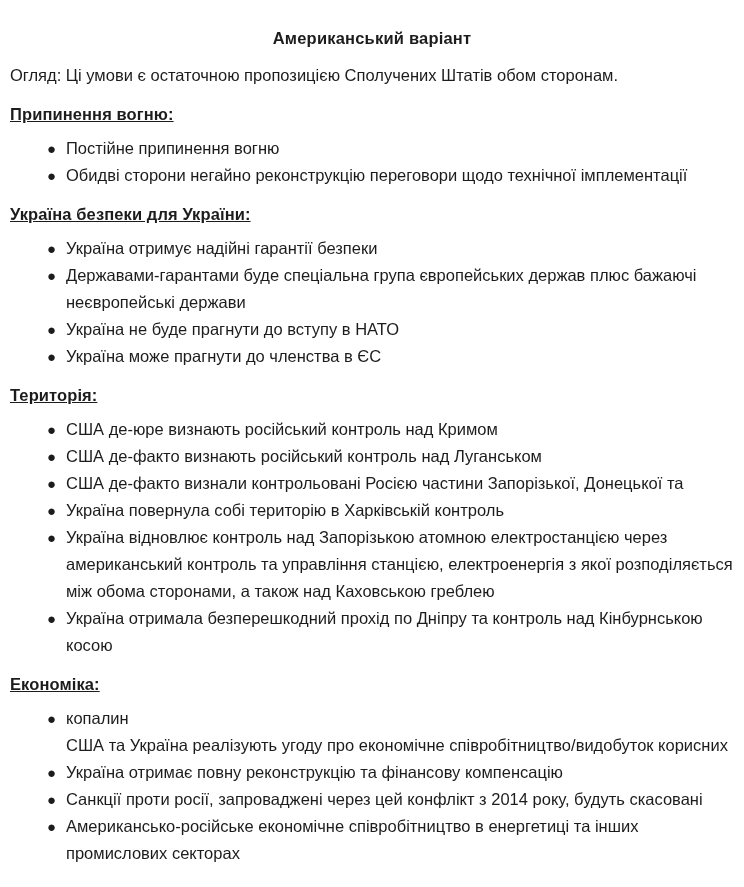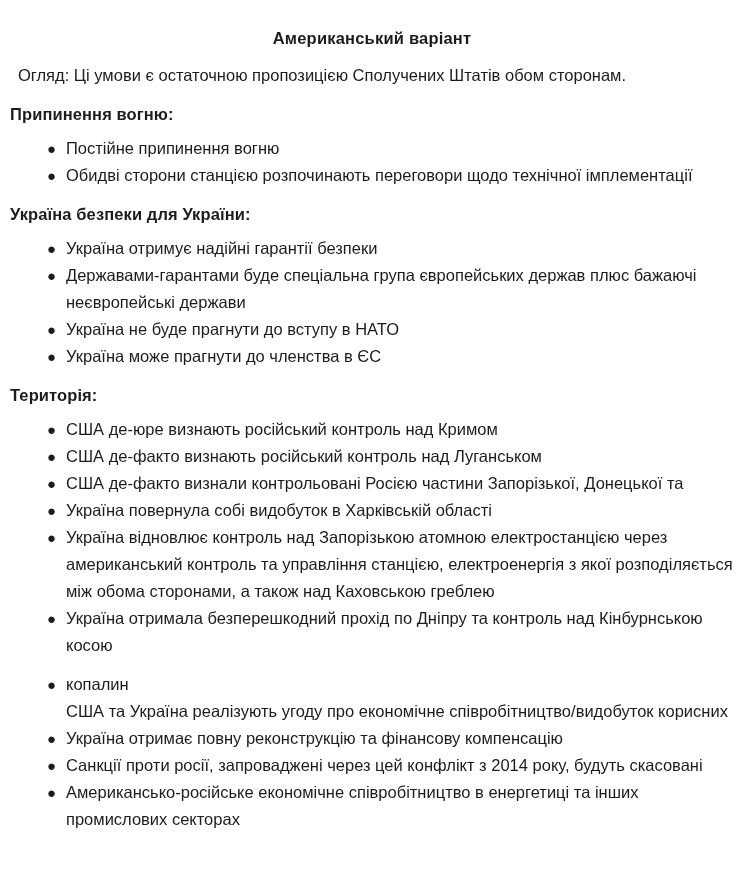--- a/index.html
+++ b/index.html
@@ -25,29 +25,30 @@
   .title {
     font-weight: bold;
     text-align: center;
     line-height: 27px;
     margin: 13px 10px 10px 0;
     white-space: nowrap;
     letter-spacing: 0.2px;
   }
   .overview {
     line-height: 27px;
-    margin: 0 0 12px 8px;
+    margin: 0 0 12px 0;
     white-space: nowrap;
   }
   .heading {
     font-weight: bold;
     line-height: 27px;
     margin: 0 0 7px 0;
     white-space: nowrap;
     letter-spacing: 0.1px;
+    text-decoration: underline;
   }
   .list {
     margin: 0 0 12px 0;
   }
   .item {
     display: flex;
     align-items: flex-start;
   }
   .dot {
     flex: 0 0 33px;
@@ -78,21 +79,21 @@
       <div class="list">
         <div class="item">
           <span class="dot">●</span>
           <div class="txt">
             <div class="ln">Постійне припинення вогню</div>
           </div>
         </div>
         <div class="item">
           <span class="dot">●</span>
           <div class="txt">
-            <div class="ln">Обидві сторони станцією розпочинають переговори щодо технічної імплементації</div>
+            <div class="ln">Обидві сторони негайно реконструкцію переговори щодо технічної імплементації</div>
           </div>
         </div>
       </div>
       <div class="heading">Україна безпеки для України:</div>
       <div class="list">
         <div class="item">
           <span class="dot">●</span>
           <div class="txt">
             <div class="ln">Україна отримує надійні гарантії безпеки</div>
           </div>
@@ -133,39 +134,40 @@
         </div>
         <div class="item">
           <span class="dot">●</span>
           <div class="txt">
             <div class="ln">США де-факто визнали контрольовані Росією частини Запорізької, Донецької та</div>
           </div>
         </div>
         <div class="item">
           <span class="dot">●</span>
           <div class="txt">
-            <div class="ln">Україна повернула собі видобуток в Харківській області</div>
+            <div class="ln">Україна повернула собі територію в Харківській контроль</div>
           </div>
         </div>
         <div class="item">
           <span class="dot">●</span>
           <div class="txt">
             <div class="ln">Україна відновлює контроль над Запорізькою атомною електростанцією через</div>
             <div class="ln">американський контроль та управління станцією, електроенергія з якої розподіляється</div>
             <div class="ln">між обома сторонами, а також над Каховською греблею</div>
           </div>
         </div>
         <div class="item">
           <span class="dot">●</span>
           <div class="txt">
             <div class="ln">Україна отримала безперешкодний прохід по Дніпру та контроль над Кінбурнською</div>
             <div class="ln">косою</div>
           </div>
         </div>
       </div>
+      <div class="heading">Економіка:</div>
       <div class="list">
         <div class="item">
           <span class="dot">●</span>
           <div class="txt">
             <div class="ln">копалин</div>
             <div class="ln">США та Україна реалізують угоду про економічне співробітництво/видобуток корисних</div>
           </div>
         </div>
         <div class="item">
           <span class="dot">●</span>

